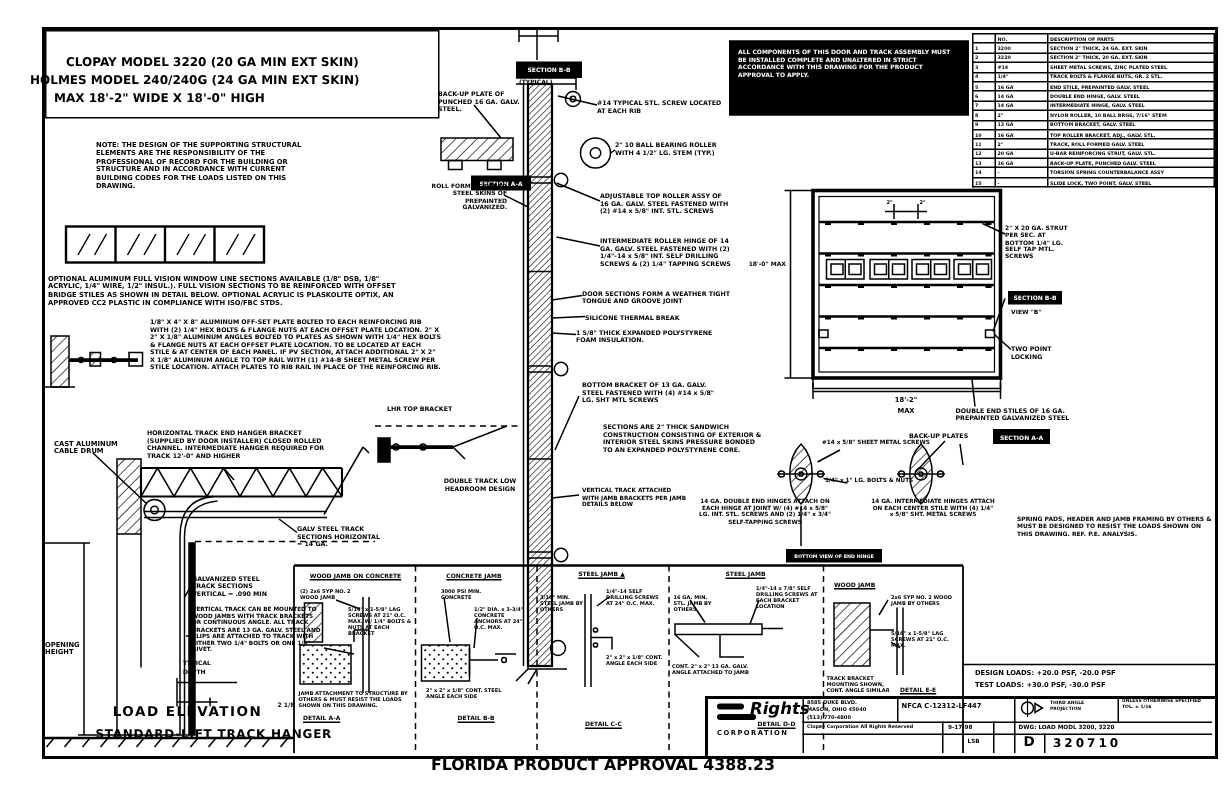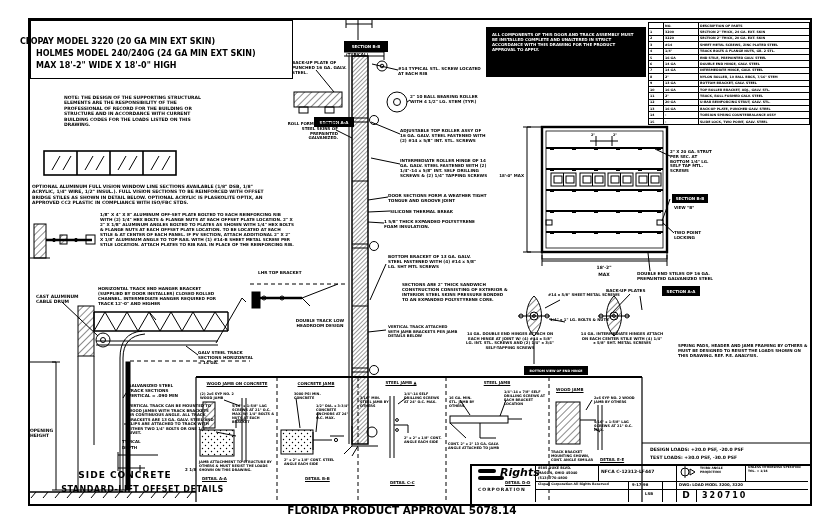--- a/index.html
+++ b/index.html
@@ -187,22 +187,22 @@
       <circle cx="614" cy="316" r="4"></circle>
         <circle cx="614" cy="316" r="1.4"></circle>
       <circle cx="601" cy="316" r="2"></circle>
         <circle cx="627" cy="316" r="2"></circle>
       <path d="M598,316 H630"></path>
       <path d="M560,300 L545,308 M565,322 L549,319 M534,338 V364"></path>
     </g>
   </svg>
 
   <div class="box" style="left:30px;top:20px;width:261px;height:57px;border-width:1.5px;"></div>
-  <div class="t f8 nw" style="left:20px;top:37px;">CLOPAY MODEL 3220 (20 GA MIN EXT SKIN)</div>
-  <div class="t f8 nw" style="left:36px;top:49px;">HOLMES MODEL 240/240G (24 GA MIN EXT SKIN)</div>
+  <div class="t f8 nw" style="left:44px;top:37px;">CLOPAY MODEL 3220 (20 GA MIN EXT SKIN)</div>
+  <div class="t f8 nw" style="left:20px;top:49px;">HOLMES MODEL 240/240G (24 GA MIN EXT SKIN)</div>
   <div class="t f8 nw" style="left:36px;top:61px;">MAX 18'-2" WIDE X 18'-0" HIGH</div>
 
   <div class="t f45" style="left:64px;top:95px;width:152px;">NOTE: THE DESIGN OF THE SUPPORTING STRUCTURAL ELEMENTS ARE THE RESPONSIBILITY OF THE PROFESSIONAL OF RECORD FOR THE BUILDING OR STRUCTURE AND IN ACCORDANCE WITH CURRENT BUILDING CODES FOR THE LOADS LISTED ON THIS DRAWING.</div>
   <div class="t f45" style="left:32px;top:184px;width:237px;">OPTIONAL ALUMINUM FULL VISION WINDOW LINE SECTIONS AVAILABLE (1/8" DSB, 1/8" ACRYLIC, 1/4" WIRE, 1/2" INSUL.). FULL VISION SECTIONS TO BE REINFORCED WITH OFFSET BRIDGE STILES AS SHOWN IN DETAIL BELOW. OPTIONAL ACRYLIC IS PLASKOLITE OPTIX, AN APPROVED CC2 PLASTIC IN COMPLIANCE WITH ISO/FBC STDS.</div>
   <div class="t f42" style="left:100px;top:212px;width:194px;">1/8" X 4" X 8" ALUMINUM OFF-SET PLATE BOLTED TO EACH REINFORCING RIB WITH (2) 1/4" HEX BOLTS &amp; FLANGE NUTS AT EACH OFFSET PLATE LOCATION. 2" X 2" X 1/8" ALUMINUM ANGLES BOLTED TO PLATES AS SHOWN WITH 1/4" HEX BOLTS &amp; FLANGE NUTS AT EACH OFFSET PLATE LOCATION. TO BE LOCATED AT EACH STILE &amp; AT CENTER OF EACH PANEL. IF PV SECTION, ATTACH ADDITIONAL 2" X 2" X 1/8" ALUMINUM ANGLE TO TOP RAIL WITH (1) #14-B SHEET METAL SCREW PER STILE LOCATION. ATTACH PLATES TO RIB RAIL IN PLACE OF THE REINFORCING RIB.</div>
 
   <div class="noteblack">ALL COMPONENTS OF THIS DOOR AND TRACK ASSEMBLY MUST BE INSTALLED COMPLETE AND UNALTERED IN STRICT ACCORDANCE WITH THIS DRAWING FOR THE PRODUCT APPROVAL TO APPLY.</div>
 
   <table class="parts">
     <tbody>
@@ -329,22 +329,22 @@
 
   <div class="t f45" style="left:36px;top:294px;width:56px;">CAST ALUMINUM CABLE DRUM</div>
   <div class="t f42" style="left:98px;top:286px;width:120px;">HORIZONTAL TRACK END HANGER BRACKET (SUPPLIED BY DOOR INSTALLER) CLOSED ROLLED CHANNEL. INTERMEDIATE HANGER REQUIRED FOR TRACK 12'-0" AND HIGHER</div>
   <div class="t f42" style="left:198px;top:350px;width:58px;">GALV STEEL TRACK SECTIONS HORIZONTAL = 14 GA.</div>
   <div class="t f42" style="left:128px;top:383px;width:62px;">GALVANIZED STEEL TRACK SECTIONS VERTICAL = .090 MIN</div>
   <div class="t f38" style="left:128px;top:404px;width:88px;">VERTICAL TRACK CAN BE MOUNTED TO WOOD JAMBS WITH TRACK BRACKETS OR CONTINUOUS ANGLE. ALL TRACK BRACKETS ARE 13 GA. GALV. STEEL AND CLIPS ARE ATTACHED TO TRACK WITH EITHER TWO 1/4" BOLTS OR ONE 1/4" RIVET.</div>
   <div class="t f45" style="left:30px;top:428px;width:30px;">OPENING HEIGHT</div>
   <div class="t f4 nw" style="left:122px;top:440px;">TYPICAL</div>
   <div class="t f4 nw" style="left:122px;top:446px;">DEPTH</div>
   <div class="t f4 nw" style="left:185px;top:468px;">2 1/8</div>
-  <div class="t f9 c" style="left:60px;top:470px;width:130px;letter-spacing:1px;">SIDE CONCRETE</div>
-  <div class="t f8 c" style="left:35px;top:485px;width:215px;letter-spacing:0.5px;">STANDARD-LIFT OFFSET DETAILS</div>
+  <div class="t f9 c" style="left:60px;top:470px;width:130px;letter-spacing:1px;">LOAD ELEVATION</div>
+  <div class="t f8 c" style="left:35px;top:485px;width:215px;letter-spacing:0.5px;">STANDARD-LIFT TRACK HANGER</div>
 
   <div class="t f4 c u" style="left:198px;top:382px;width:78px;">WOOD JAMB ON CONCRETE</div>
   <div class="t f34" style="left:200px;top:392px;width:38px;">(2) 2x6 SYP NO. 2 WOOD JAMB</div>
   <div class="t f34" style="left:232px;top:404px;width:44px;">5/16" x 1-5/8" LAG SCREWS AT 21" O.C. MAX. W/ 1/4" BOLTS &amp; NUTS AT EACH BRACKET</div>
   <div class="t f34" style="left:199px;top:460px;width:74px;">JAMB ATTACHMENT TO STRUCTURE BY OTHERS &amp; MUST RESIST THE LOADS SHOWN ON THIS DRAWING.</div>
   <div class="t f4 u nw" style="left:202px;top:477px;">DETAIL A-A</div>
 
   <div class="t f4 c u" style="left:283px;top:382px;width:66px;">CONCRETE JAMB</div>
   <div class="t f34" style="left:294px;top:392px;width:40px;">3000 PSI MIN. CONCRETE</div>
   <div class="t f34" style="left:316px;top:404px;width:40px;">1/2" DIA. x 3-3/4" CONCRETE ANCHORS AT 24" O.C. MAX.</div>
@@ -398,15 +398,15 @@
   <div class="t f3" style="left:748px;top:466px;width:58px;">UNLESS OTHERWISE SPECIFIED TOL. ± 1/16</div>
   <div class="t f38 nw" style="left:679px;top:483px;">DWG: LOAD MODL 3200, 3220</div>
   <div class="t f9 c" style="left:676px;top:490px;width:20px;">D</div>
   <div class="t f8 nw" style="left:702px;top:491px;letter-spacing:2px;">320710</div>
   <svg style="position:absolute;left:680px;top:466px;" width="16" height="13">
     <circle cx="5" cy="6" r="4" fill="none" stroke="#000" stroke-width="1"></circle>
     <line x1="5" y1="0" x2="5" y2="12" stroke="#000" stroke-width="0.8"></line>
     <path d="M10,3 L15,6 L10,9 Z" fill="none" stroke="#000" stroke-width="1"></path>
   </svg>
 
-  <div class="t f10 c nw" style="left:277px;top:504px;width:250px;">FLORIDA PRODUCT APPROVAL 5078.14</div>
+  <div class="t f10 c nw" style="left:277px;top:504px;width:250px;">FLORIDA PRODUCT APPROVAL 4388.23</div>
 
 </div>
 
 </body></html>

